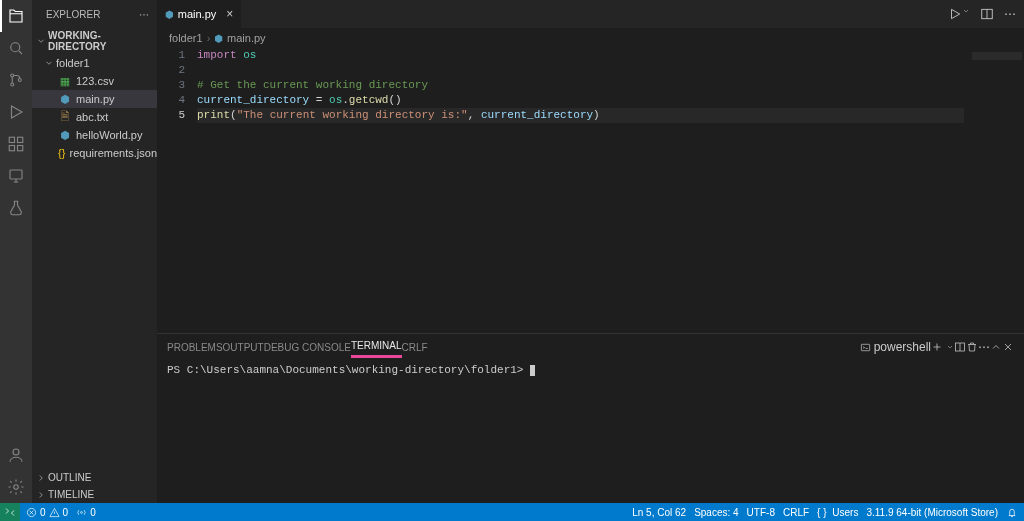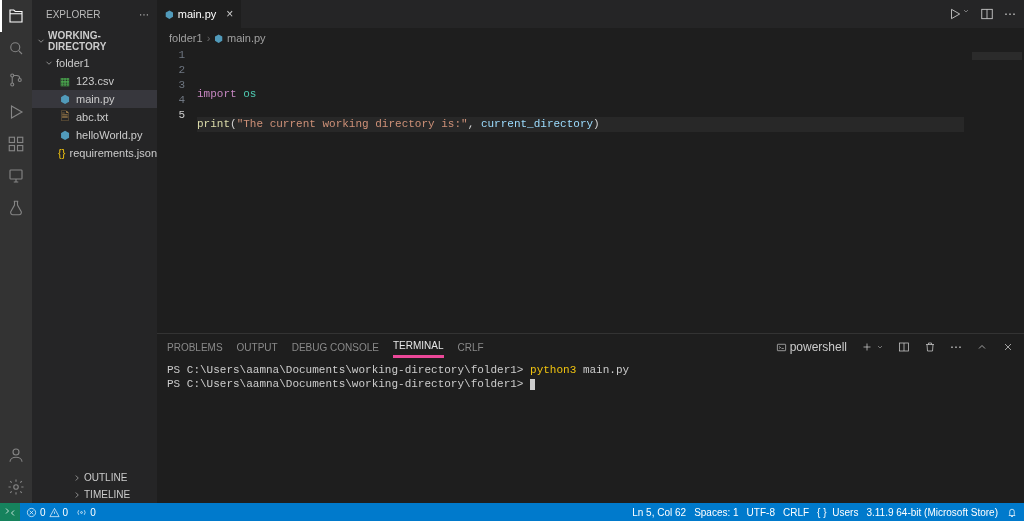--- a/index.html
+++ b/index.html
@@ -74,21 +74,21 @@
   font-size: 11px;
 }
 .tree-item.folder { font-weight: normal; }
 .tree-item.selected { background: #37373d; }
 .tree-item .chevron { width: 12px; display: inline-flex; }
 .tree-item .file-icon { width: 14px; margin-right: 4px; display: inline-flex; justify-content: center; }
 .file-icon.csv { color: #4caf50; }
 .file-icon.py { color: #519aba; }
 .file-icon.txt { color: #c09553; }
 .file-icon.json { color: #f1c40f; }
-.sidebar-bottom { margin-top: auto; padding-left: 36px; }
+.sidebar-bottom { margin-top: auto; }
 .sidebar-bottom .sidebar-section { font-weight: normal; padding: 3px 4px; }
 
 
 .editor-area {
   flex: 1;
   display: flex;
   flex-direction: column;
   background: #1e1e1e;
   min-width: 0;
 }
@@ -136,21 +136,21 @@
   position: relative;
   overflow: hidden;
 }
 .gutter {
   width: 40px;
   text-align: right;
   color: #6e7681;
   padding-right: 12px;
 }
 .gutter .ln { height: 15px; line-height: 15px; }
-.code-lines { flex: 1; margin-top: 39px; }
+.code-lines { flex: 1; }
 .code-line { height: 15px; line-height: 15px; white-space: pre; }
 .code-line.hl { background: #282828; }
 .tok-kw { color: #c586c0; }
 .tok-mod { color: #4ec9b0; }
 .tok-com { color: #6a9955; }
 .tok-var { color: #9cdcfe; }
 .tok-fn  { color: #dcdcaa; }
 .tok-str { color: #ce9178; }
 .tok-pun { color: #d4d4d4; }
 .minimap {
@@ -175,21 +175,20 @@
   display: flex;
   flex-direction: column;
 }
 .panel-tabs {
   height: 26px;
   display: flex;
   align-items: center;
   padding: 0 10px;
   font-size: 10px;
   color: #8a8a8a;
-  gap: 14px;
 }
 .panel-tabs .ptab { cursor: pointer; padding: 4px 0; }
 .panel-tabs .ptab.active {
   color: #e7e7e7;
   border-bottom: 3px solid #ec4899;
 }
 .panel-tabs .spacer { flex: 1; }
 .panel-tabs .ctrl { color: #cccccc; cursor: pointer; display: inline-flex; align-items: center; gap: 3px; font-size: 12px; }
 .terminal-body {
   flex: 1;
@@ -395,20 +394,22 @@
       <div class="gutter">
         <div class="ln">1</div>
         <div class="ln">2</div>
         <div class="ln">3</div>
         <div class="ln">4</div>
         <div class="ln" style="color:#cccccc;">5</div>
       </div>
       <div class="code-lines">
         <div class="code-line"><span class="tok-kw">import</span><span class="tok-mod"> os</span></div>
         <div class="code-line"></div>
+        <div class="code-line"><span class="tok-com"># Get the current working directory</span></div>
+        <div class="code-line"><span class="tok-var">current_directory </span><span class="tok-pun">= </span><span class="tok-mod">os</span><span class="tok-pun">.</span><span class="tok-fn">getcwd</span><span class="tok-pun">()</span></div>
         <div class="code-line hl"><span class="tok-fn">print</span><span class="tok-pun">(</span><span class="tok-str">"The current working directory is:"</span><span class="tok-pun">, </span><span class="tok-var">current_directory</span><span class="tok-pun">)</span></div>
       </div>
       <div class="minimap"></div>
     </div>
 
     <div class="panel">
       <div class="panel-tabs">
         <span class="ptab">PROBLEMS</span>
         <span class="ptab">OUTPUT</span>
         <span class="ptab">DEBUG CONSOLE</span>
@@ -447,21 +448,20 @@
               <path d="M6 15l6-6 6 6"></path>
             </svg>
         </span>
         <span class="ctrl">
           <svg width="12" height="12" viewBox="0 0 24 24">
               <path d="M6 6l12 12M18 6L6 18"></path>
             </svg>
         </span>
       </div>
       <div class="terminal-body">
-        <div class="line"><span>PS C:\Users\aamna\Documents\working-directory\folder1&gt; </span><span class="term-cmd">python3</span><span> main.py</span></div>
         <div class="line"><span>PS C:\Users\aamna\Documents\working-directory\folder1&gt; </span><span class="term-cursor"></span></div>
       </div>
     </div>
   </div>
 </div>
 
 <div class="status-bar">
   <div class="remote">
     <svg width="12" height="12" viewBox="0 0 24 24">
         <path d="M4 15l5-5-5-5M20 9l-5 5 5 5"></path>
@@ -483,21 +483,21 @@
     <span class="status-item">
       <svg width="11" height="11" viewBox="0 0 24 24">
           <circle cx="12" cy="12" r="2"></circle>
           <path d="M6 7a8 8 0 0 0 0 10M18 7a8 8 0 0 1 0 10"></path>
         </svg>
       <span>0</span>
     </span>
   </div>
   <div class="stat-right">
     <span class="status-item">Ln 5, Col 62</span>
-    <span class="status-item">Spaces: 1</span>
+    <span class="status-item">Spaces: 4</span>
     <span class="status-item">UTF-8</span>
     <span class="status-item">CRLF</span>
     <span class="status-item">{&nbsp;}&nbsp;<span>Users</span></span>
     <span class="status-item">3.11.9 64-bit (Microsoft Store)</span>
     <span class="status-item">
       <svg width="12" height="12" viewBox="0 0 24 24">
           <path d="M6 19h12l-1.5-2V11a4.5 4.5 0 0 0-9 0v6zM10 21h4"></path>
         </svg>
     </span>
   </div>

